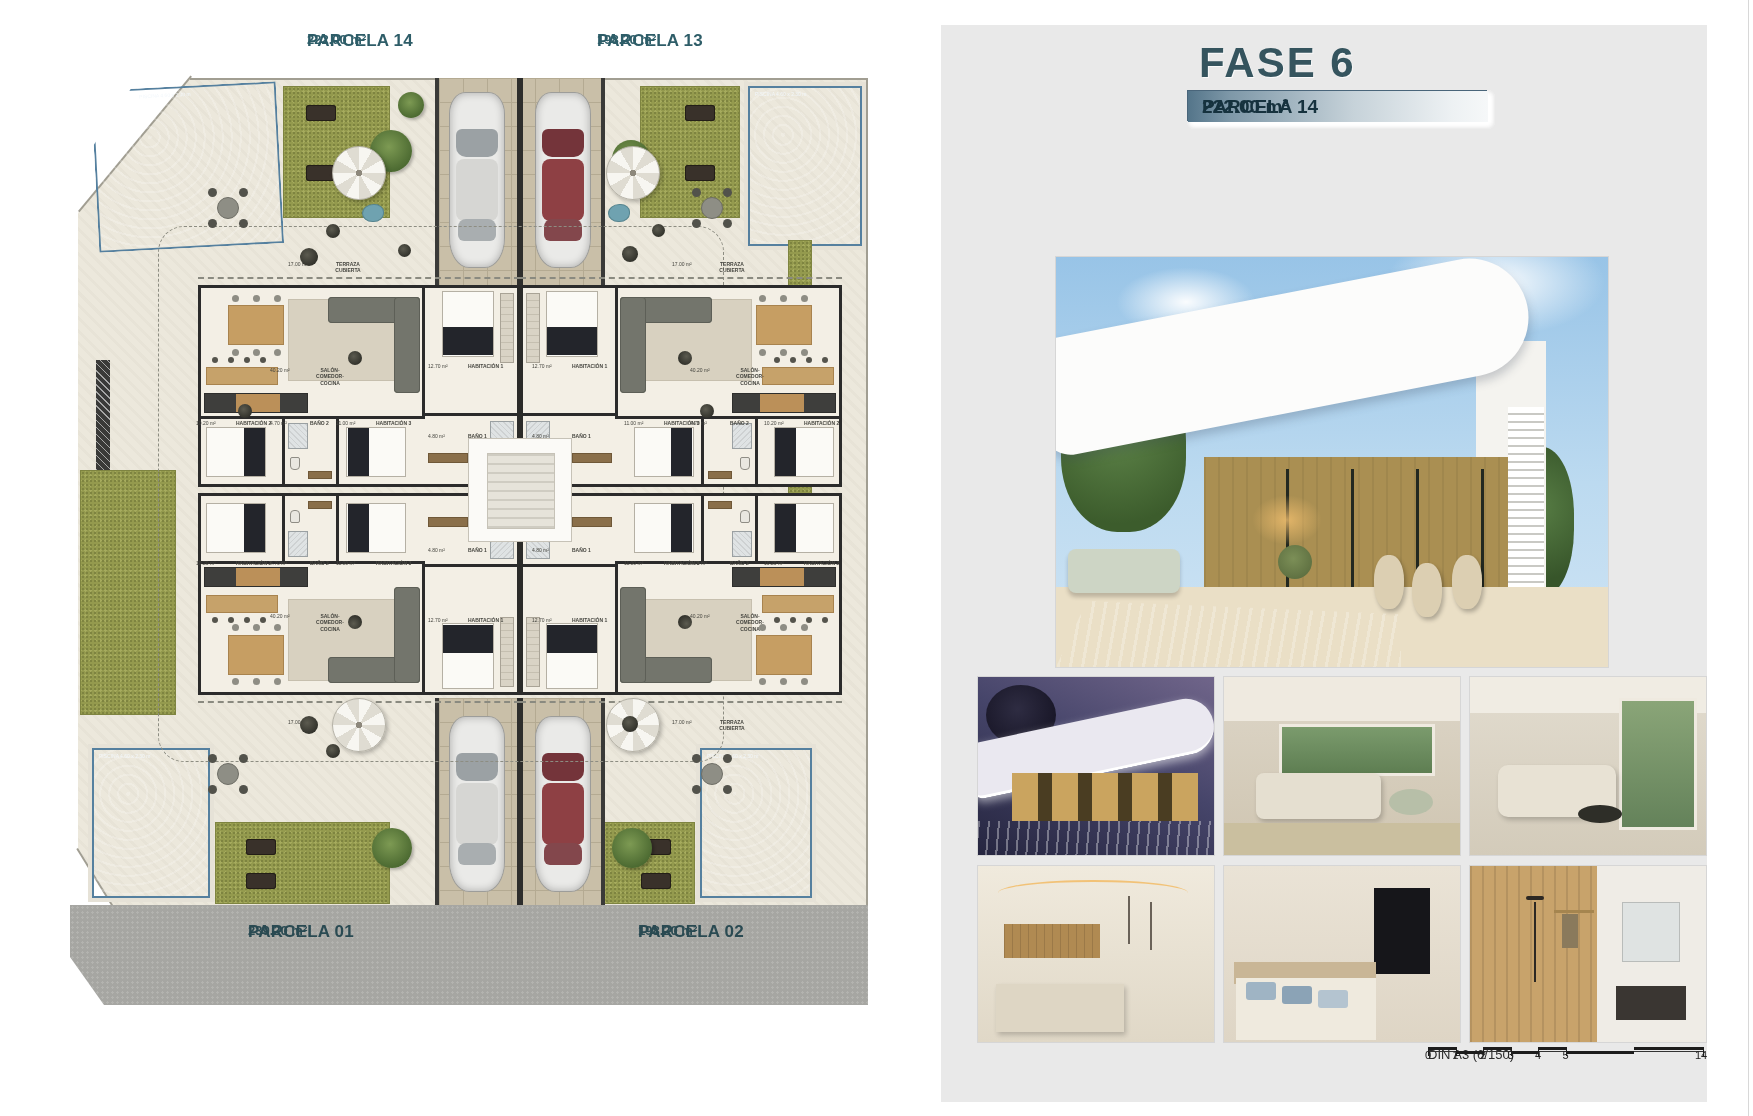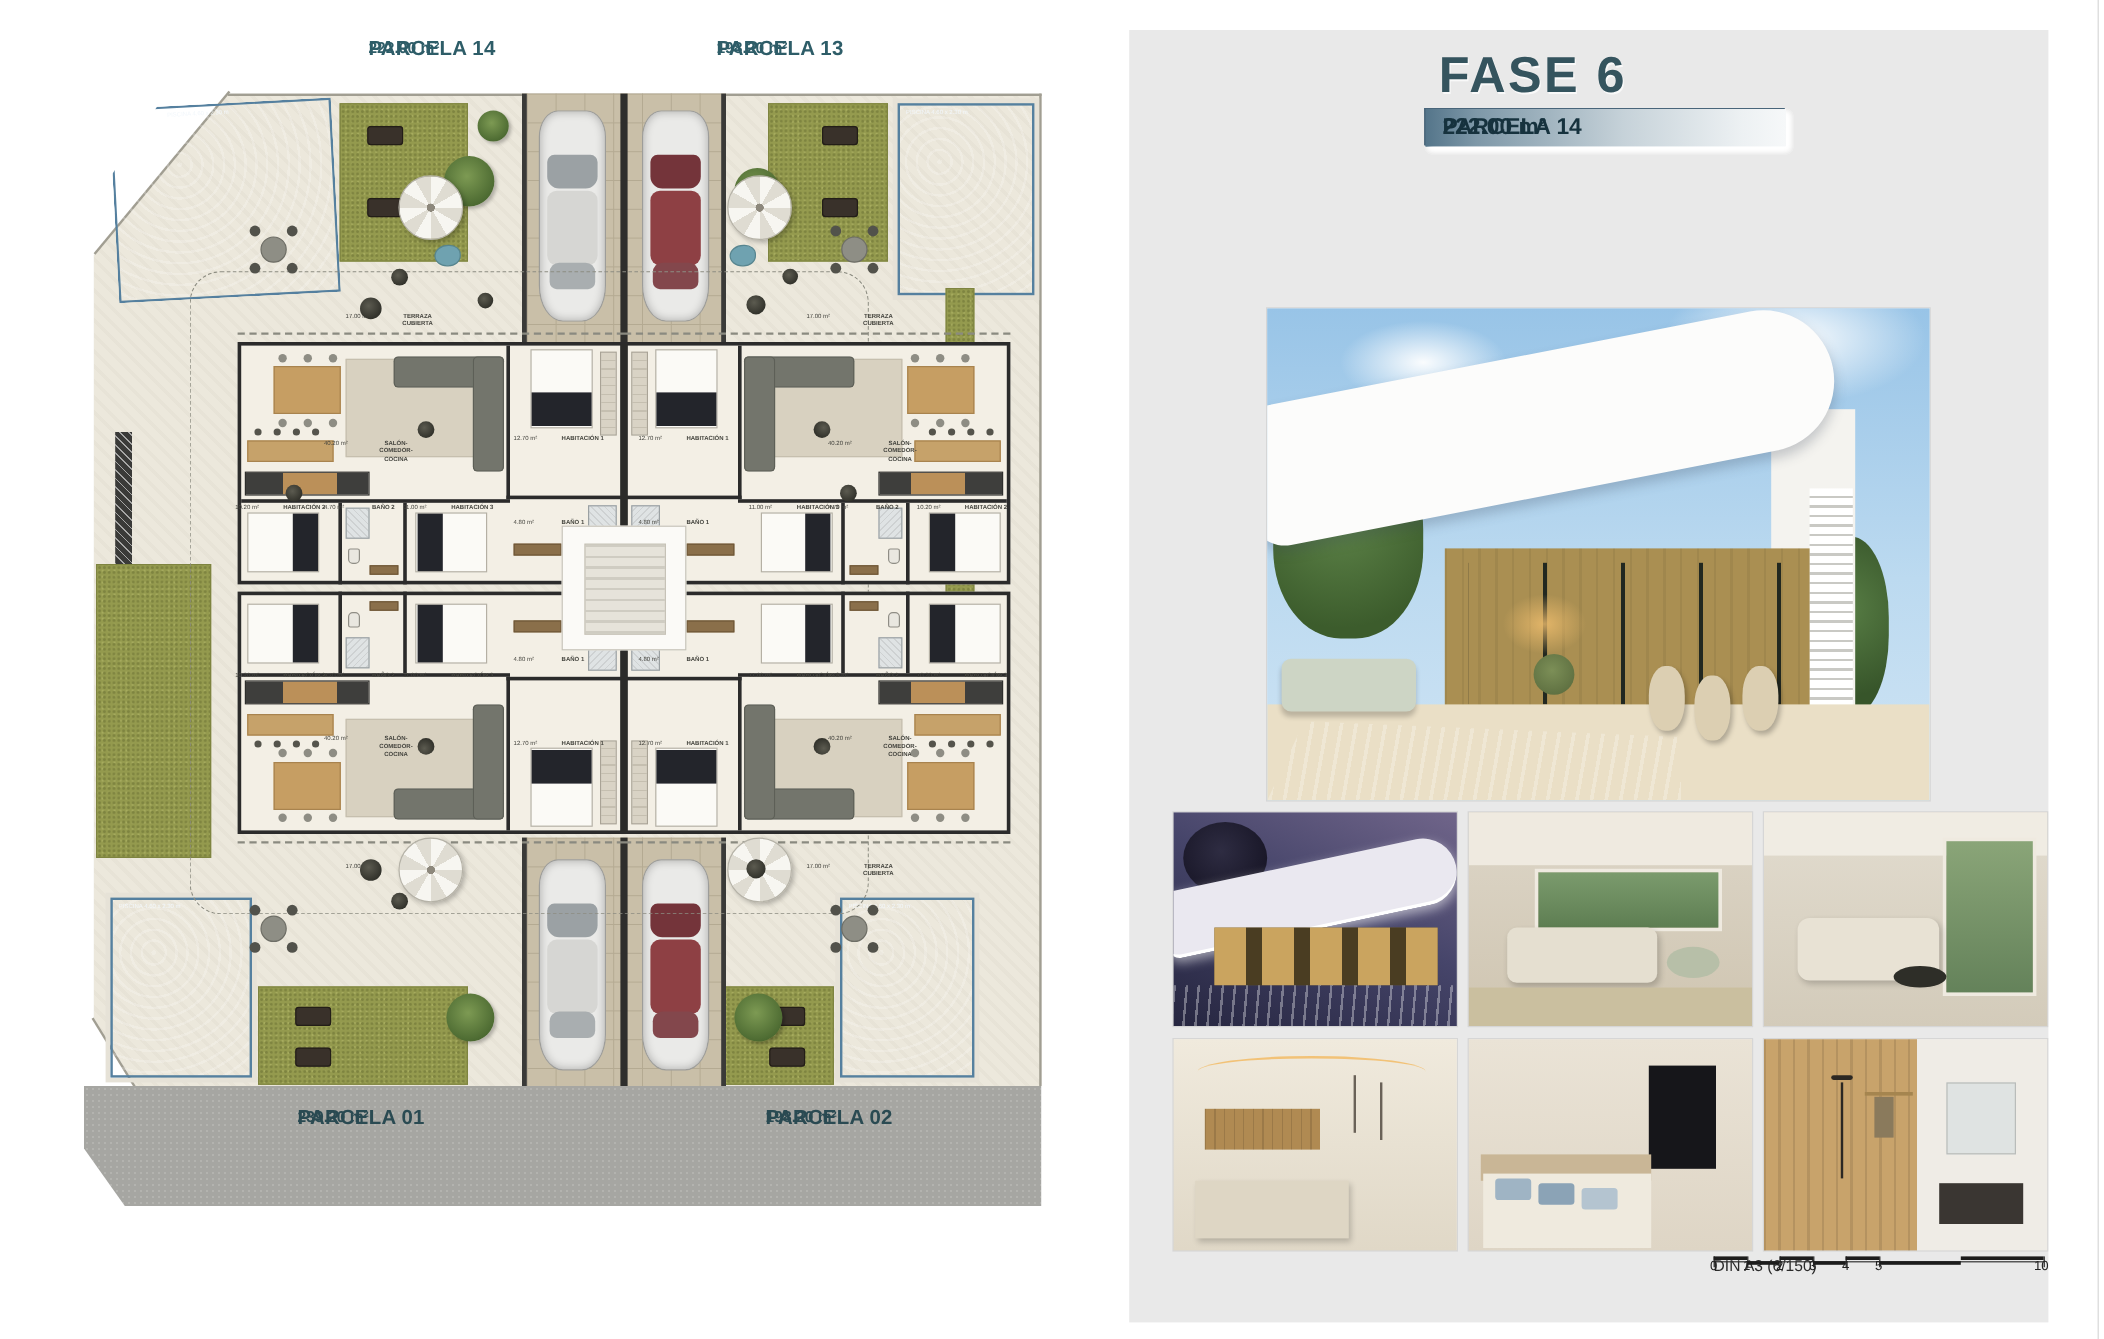--- a/index.html
+++ b/index.html
@@ -681,19 +681,19 @@
           <div class="tick" style="left: 137.5px;"></div>
           <div class="tick" style="left: 275px;"></div>
         </div>
       <div class="nums" id="rnums">
           <span style="left: -3px;">0</span>
           <span style="left: 24.5px;">1</span>
           <span style="left: 52px;">2</span>
           <span style="left: 79.5px;">3</span>
           <span style="left: 107px;">4</span>
           <span style="left: 134.5px;">5</span>
-          <span style="left: 267px;">10</span>
+          <span style="left: 267px;">14</span>
         </div>
     </div>
   </div>
 
   <div class="edge-line"></div>
 </div>
 
 </body></html>

